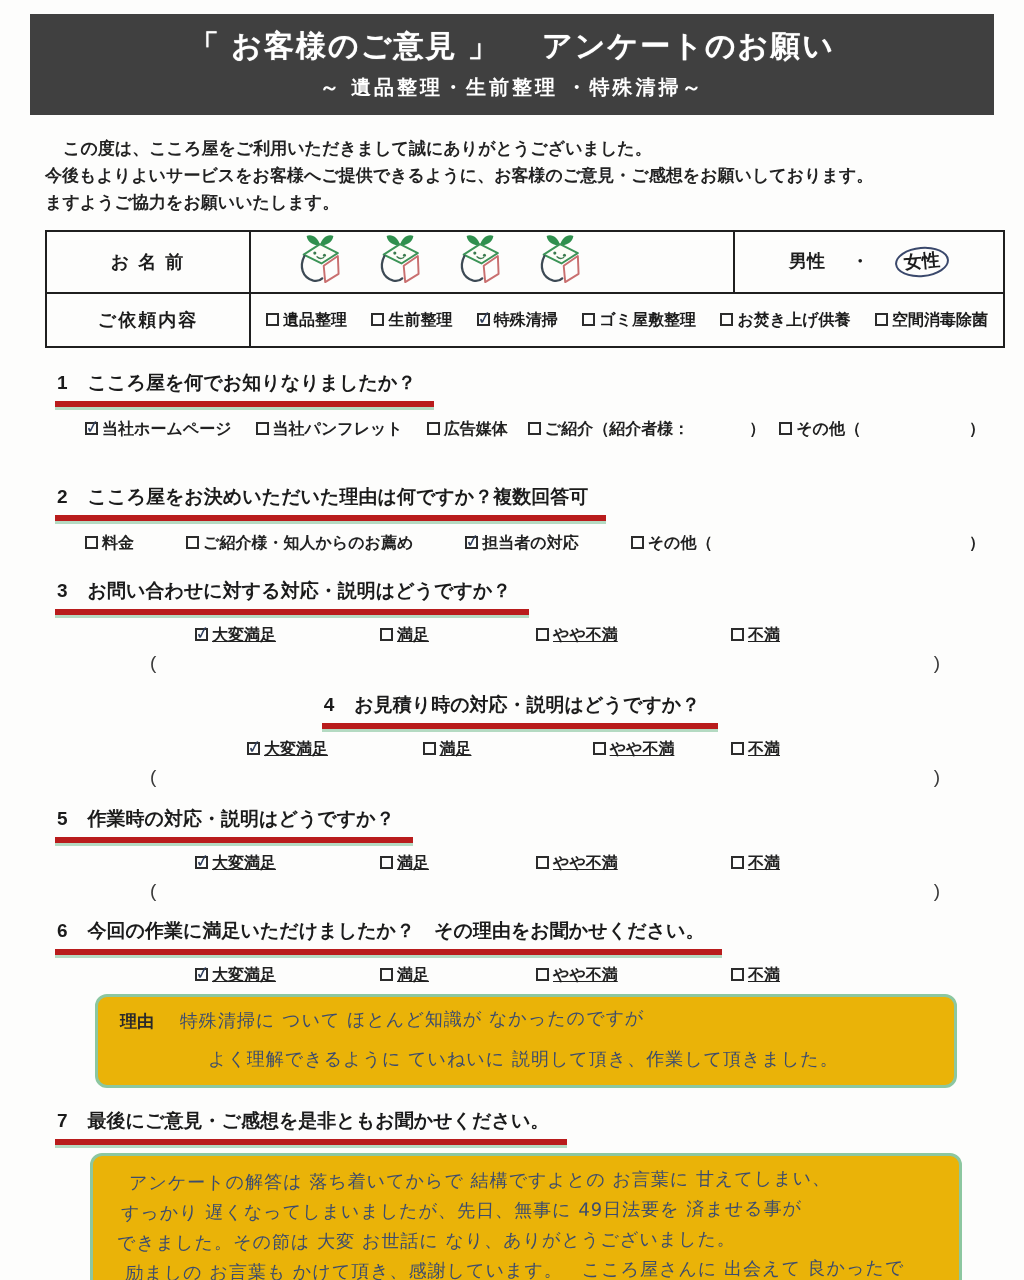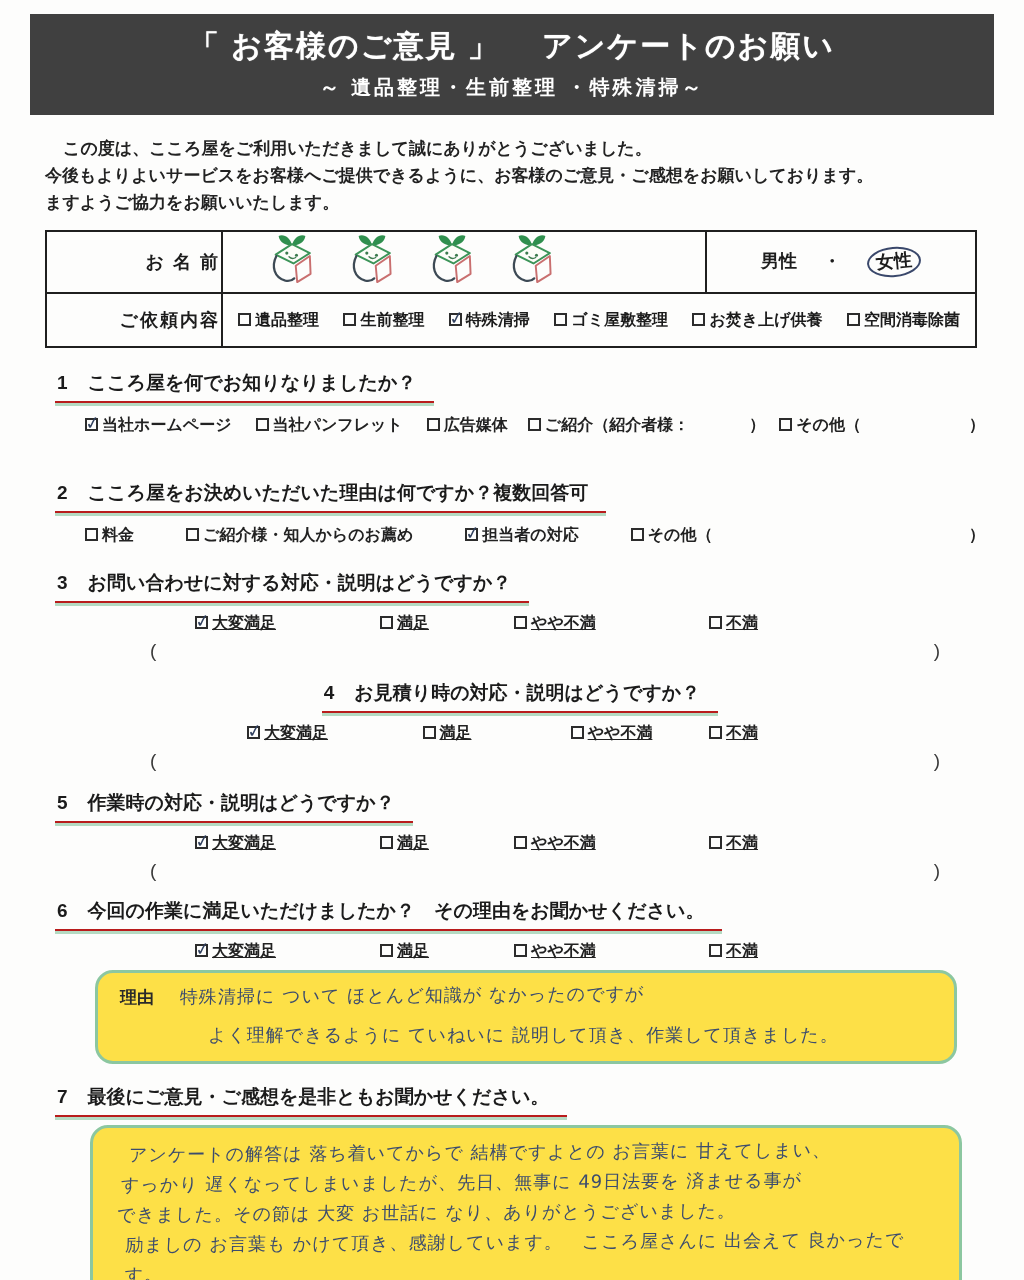--- a/index.html
+++ b/index.html
@@ -24,21 +24,21 @@
   .header-subtitle{font-size:20px;font-weight:bold;margin-top:9px;letter-spacing:3px;}
 
   
   .intro{margin:20px 45px 0;font-size:17px;font-weight:600;line-height:27px;color:#222;}
   .intro .indent{display:inline-block;width:18px;}
   .em-underline{font-weight:800;text-decoration:underline;text-decoration-thickness:2px;text-underline-offset:3px;}
 
   
   table.info{border-collapse:collapse;margin:14px 45px 0;width:930px;table-layout:fixed;}
   table.info td{border:2px solid #1f1f1f;height:54px;box-sizing:border-box;}
-  td.label-cell{width:176px;text-align:right;font-weight:700;font-size:18px;letter-spacing:2px;}
+  td.label-cell{width:204px;text-align:center;font-weight:700;font-size:18px;letter-spacing:2px;}
   td.name-cell{width:484px;}
   td.gender-cell{width:270px;text-align:center;font-size:18px;font-weight:700;}
   .mascots{display:flex;align-items:center;gap:28px;padding-left:42px;}
   .mascots svg{width:52px;height:58px;display:block;}
   .circled{display:inline-block;border:2px solid #3a486b;border-radius:50%;
     padding:3px 7px 5px;transform:rotate(-5deg);line-height:1;}
   .gender-dot{margin:0 26px;}
   .req-options{display:flex;justify-content:space-between;align-items:center;
     padding:0 14px;font-size:16px;font-weight:600;}
 
@@ -47,38 +47,38 @@
     box-sizing:border-box;margin-right:4px;position:relative;top:1px;}
   .cb.checked::after{
     content:"✓";position:absolute;left:-2px;top:-8px;
     font-size:18px;font-weight:700;color:#31405e;transform:rotate(-8deg);
   }
   .opt{white-space:nowrap;}
 
   
   .question{margin-left:55px;width:930px;}
   .q-head{font-size:19px;font-weight:700;color:#1b1b1b;}
-  .q-underline{display:inline-block;border-bottom:2px solid #b91c1c;
+  .q-underline{display:inline-block;border-bottom:6px solid #b91c1c;
     box-shadow:0 3px 0 #b4dac2;padding:0 18px 5px 2px;}
   .q-num{margin-right:20px;}
   .q-options{display:flex;align-items:baseline;padding-left:30px;margin-top:12px;
     font-size:16px;font-weight:600;color:#222;}
   .rate-row{display:flex;align-items:baseline;padding-left:140px;margin-top:10px;
     font-size:16px;font-weight:600;color:#222;text-decoration:underline;}
   .rate-row .opt:nth-child(1){width:185px;}
   .rate-row .opt:nth-child(2){width:134px;}
-  .rate-row .opt:nth-child(3){width:195px;}
+  .rate-row .opt:nth-child(3){width:195px;margin-left:22px;}
   .paren-line{display:flex;justify-content:space-between;margin:4px 0 0 95px;width:790px;
     font-size:19px;color:#3a3a3a;line-height:26px;}
 
   
   .hand{font-family:"DejaVu Sans",sans-serif;color:#3c4c6e;
     transform:skewX(-2deg) rotate(-0.4deg);transform-origin:left;
     letter-spacing:1px;font-size:18px;}
-  .green-box{border:3px solid #8cc7a0;border-radius:18px;background:#fde047;}
+  .green-box{border:3px solid #8cc7a0;border-radius:12px;background:#eab308;}
   .reason-box{margin:8px 0 0 40px;width:862px;box-sizing:border-box;padding:12px 22px 14px;}
   .reason-label{font-size:17px;font-weight:700;color:#2a2a2a;margin-right:26px;}
   .reason-line1{display:flex;align-items:baseline;}
   .reason-line2{padding-left:88px;margin-top:14px;}
   .comment-box{margin:8px 0 0 35px;width:872px;box-sizing:border-box;padding:12px 24px 14px;}
   .comment-box .hand{display:block;line-height:30px;}
   .cl-1{padding-left:12px;}
   .cl-2{padding-left:4px;}
   .cl-4{padding-left:8px;}
 

